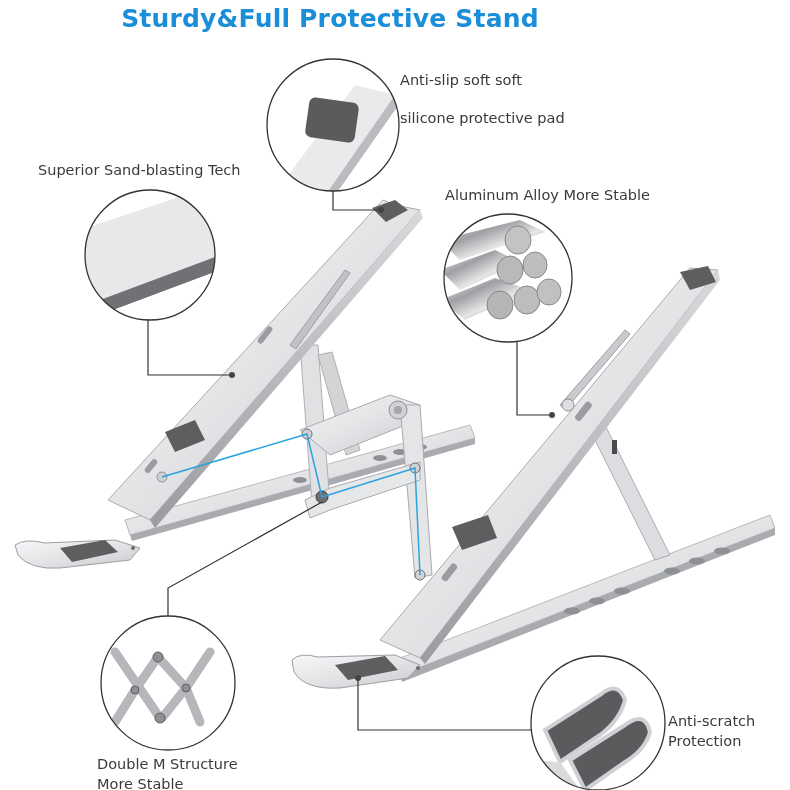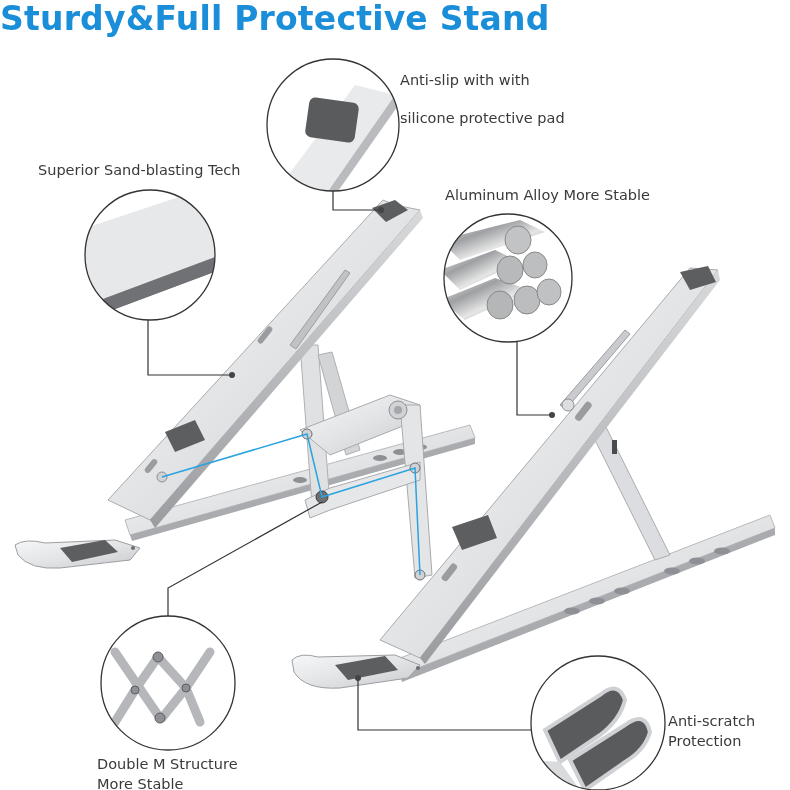--- a/index.html
+++ b/index.html
@@ -1,19 +1,19 @@
 <!DOCTYPE html>
 <html><head>
 <meta charset="utf-8">
 <style>
   html, body { margin: 0; padding: 0; background: #ffffff; }
   body { width: 790px; height: 790px; position: relative; overflow: hidden; font-family: "DejaVu Sans", "Liberation Sans", sans-serif; }
   .title {
     position: absolute; left: 0; top: 0; width: 660px; height: 40px;
-    font-weight: bold; font-size: 33px; line-height: 38px;
+    text-align: center; font-weight: bold; font-size: 25px; line-height: 38px;
     letter-spacing: 0.2px;
   }
   .label {
     position: absolute; font-size: 14.5px; line-height: 20px; color: #3a3a3a;
     white-space: nowrap;
   }
   .label.center { text-align: left; }
   svg.art { position: absolute; left: 0; top: 0; }
 </style>
 </head>
@@ -213,21 +213,21 @@
     <g clip-path="url(#c5)">
       <path d="M545,730 L600,695 Q618,680 625,700 Q620,720 600,735 L560,762 Z" fill="#5a5b5d" stroke="#cfd1d4" stroke-width="4"></path>
       <path d="M570,760 L625,725 Q645,710 650,732 Q645,750 625,762 L585,790 Z" fill="#5a5b5d" stroke="#cfd1d4" stroke-width="4"></path>
       <polygon points="530,760 560,762 580,790 530,790" fill="#dadbdd"></polygon>
     </g>
     <circle cx="598" cy="723" r="67" fill="none" stroke="#333" stroke-width="1.3"></circle>
   </g>
 </svg>
 
 <div class="label" style="left:400px; top:70px;">
-  <div>Anti-slip with with</div>
+  <div>Anti-slip soft soft</div>
   <div style="margin-top:18px;">silicone protective pad</div>
 </div>
 
 <div class="label" style="left:38px; top:160px;">
   <div>Superior Sand-blasting Tech</div>
 </div>
 
 <div class="label" style="left:445px; top:185px;">
   <div>Aluminum Alloy More Stable</div>
 </div>

